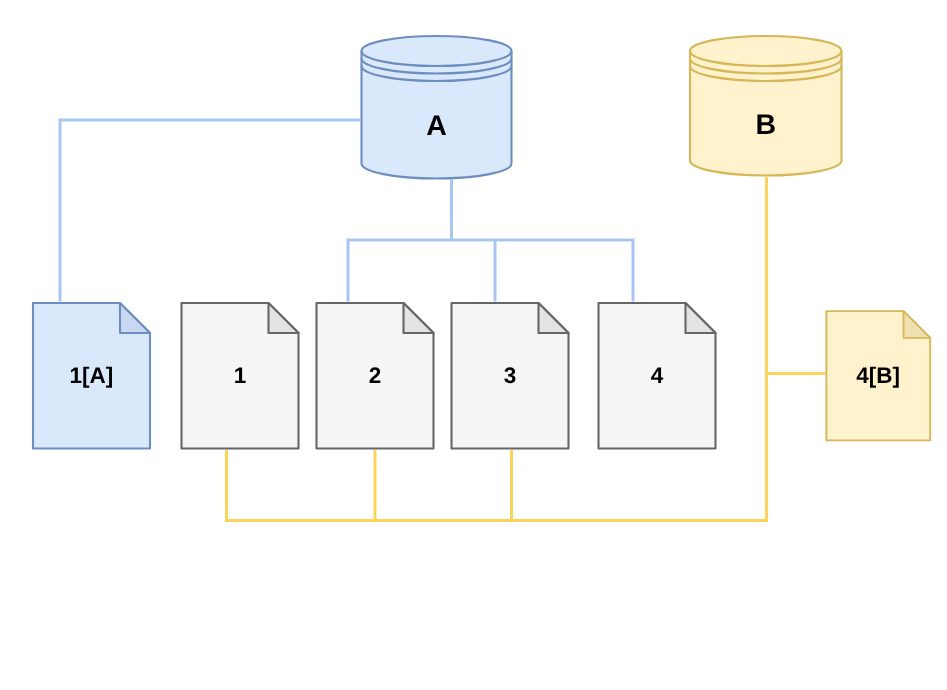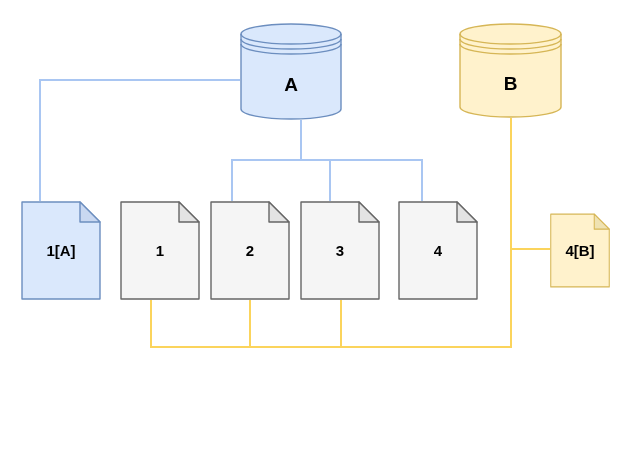--- a/index.html
+++ b/index.html
@@ -136,21 +136,21 @@
   </div>
 
   <div class="node" style="left:398px; top:201px; width:80px; height:99px;">
     <svg class="shape" viewBox="0 0 80 99">
       <path d="M1 1 L59 1 L79 21 L79 98 L1 98 Z" fill="#f5f5f5" stroke="#666666"></path>
       <path d="M59 1 L59 21 L79 21 Z" fill="#e3e3e3" stroke="#666666"></path>
     </svg>
     <div class="label doc-label">4</div>
   </div>
 
-  <div class="node" style="left:550px; top:201px; width:60px; height:99px;">
+  <div class="node" style="left:550px; top:201px; width:71px; height:99px;">
     <svg class="shape" viewBox="0 0 80 99">
       <path d="M1 1 L59 1 L79 21 L79 98 L1 98 Z" fill="#fff2cc" stroke="#d6b656"></path>
       <path d="M59 1 L59 21 L79 21 Z" fill="#efe2b2" stroke="#d6b656"></path>
     </svg>
     <div class="label doc-label">4[B]</div>
   </div>
 
 </div>
 
 </body></html>

